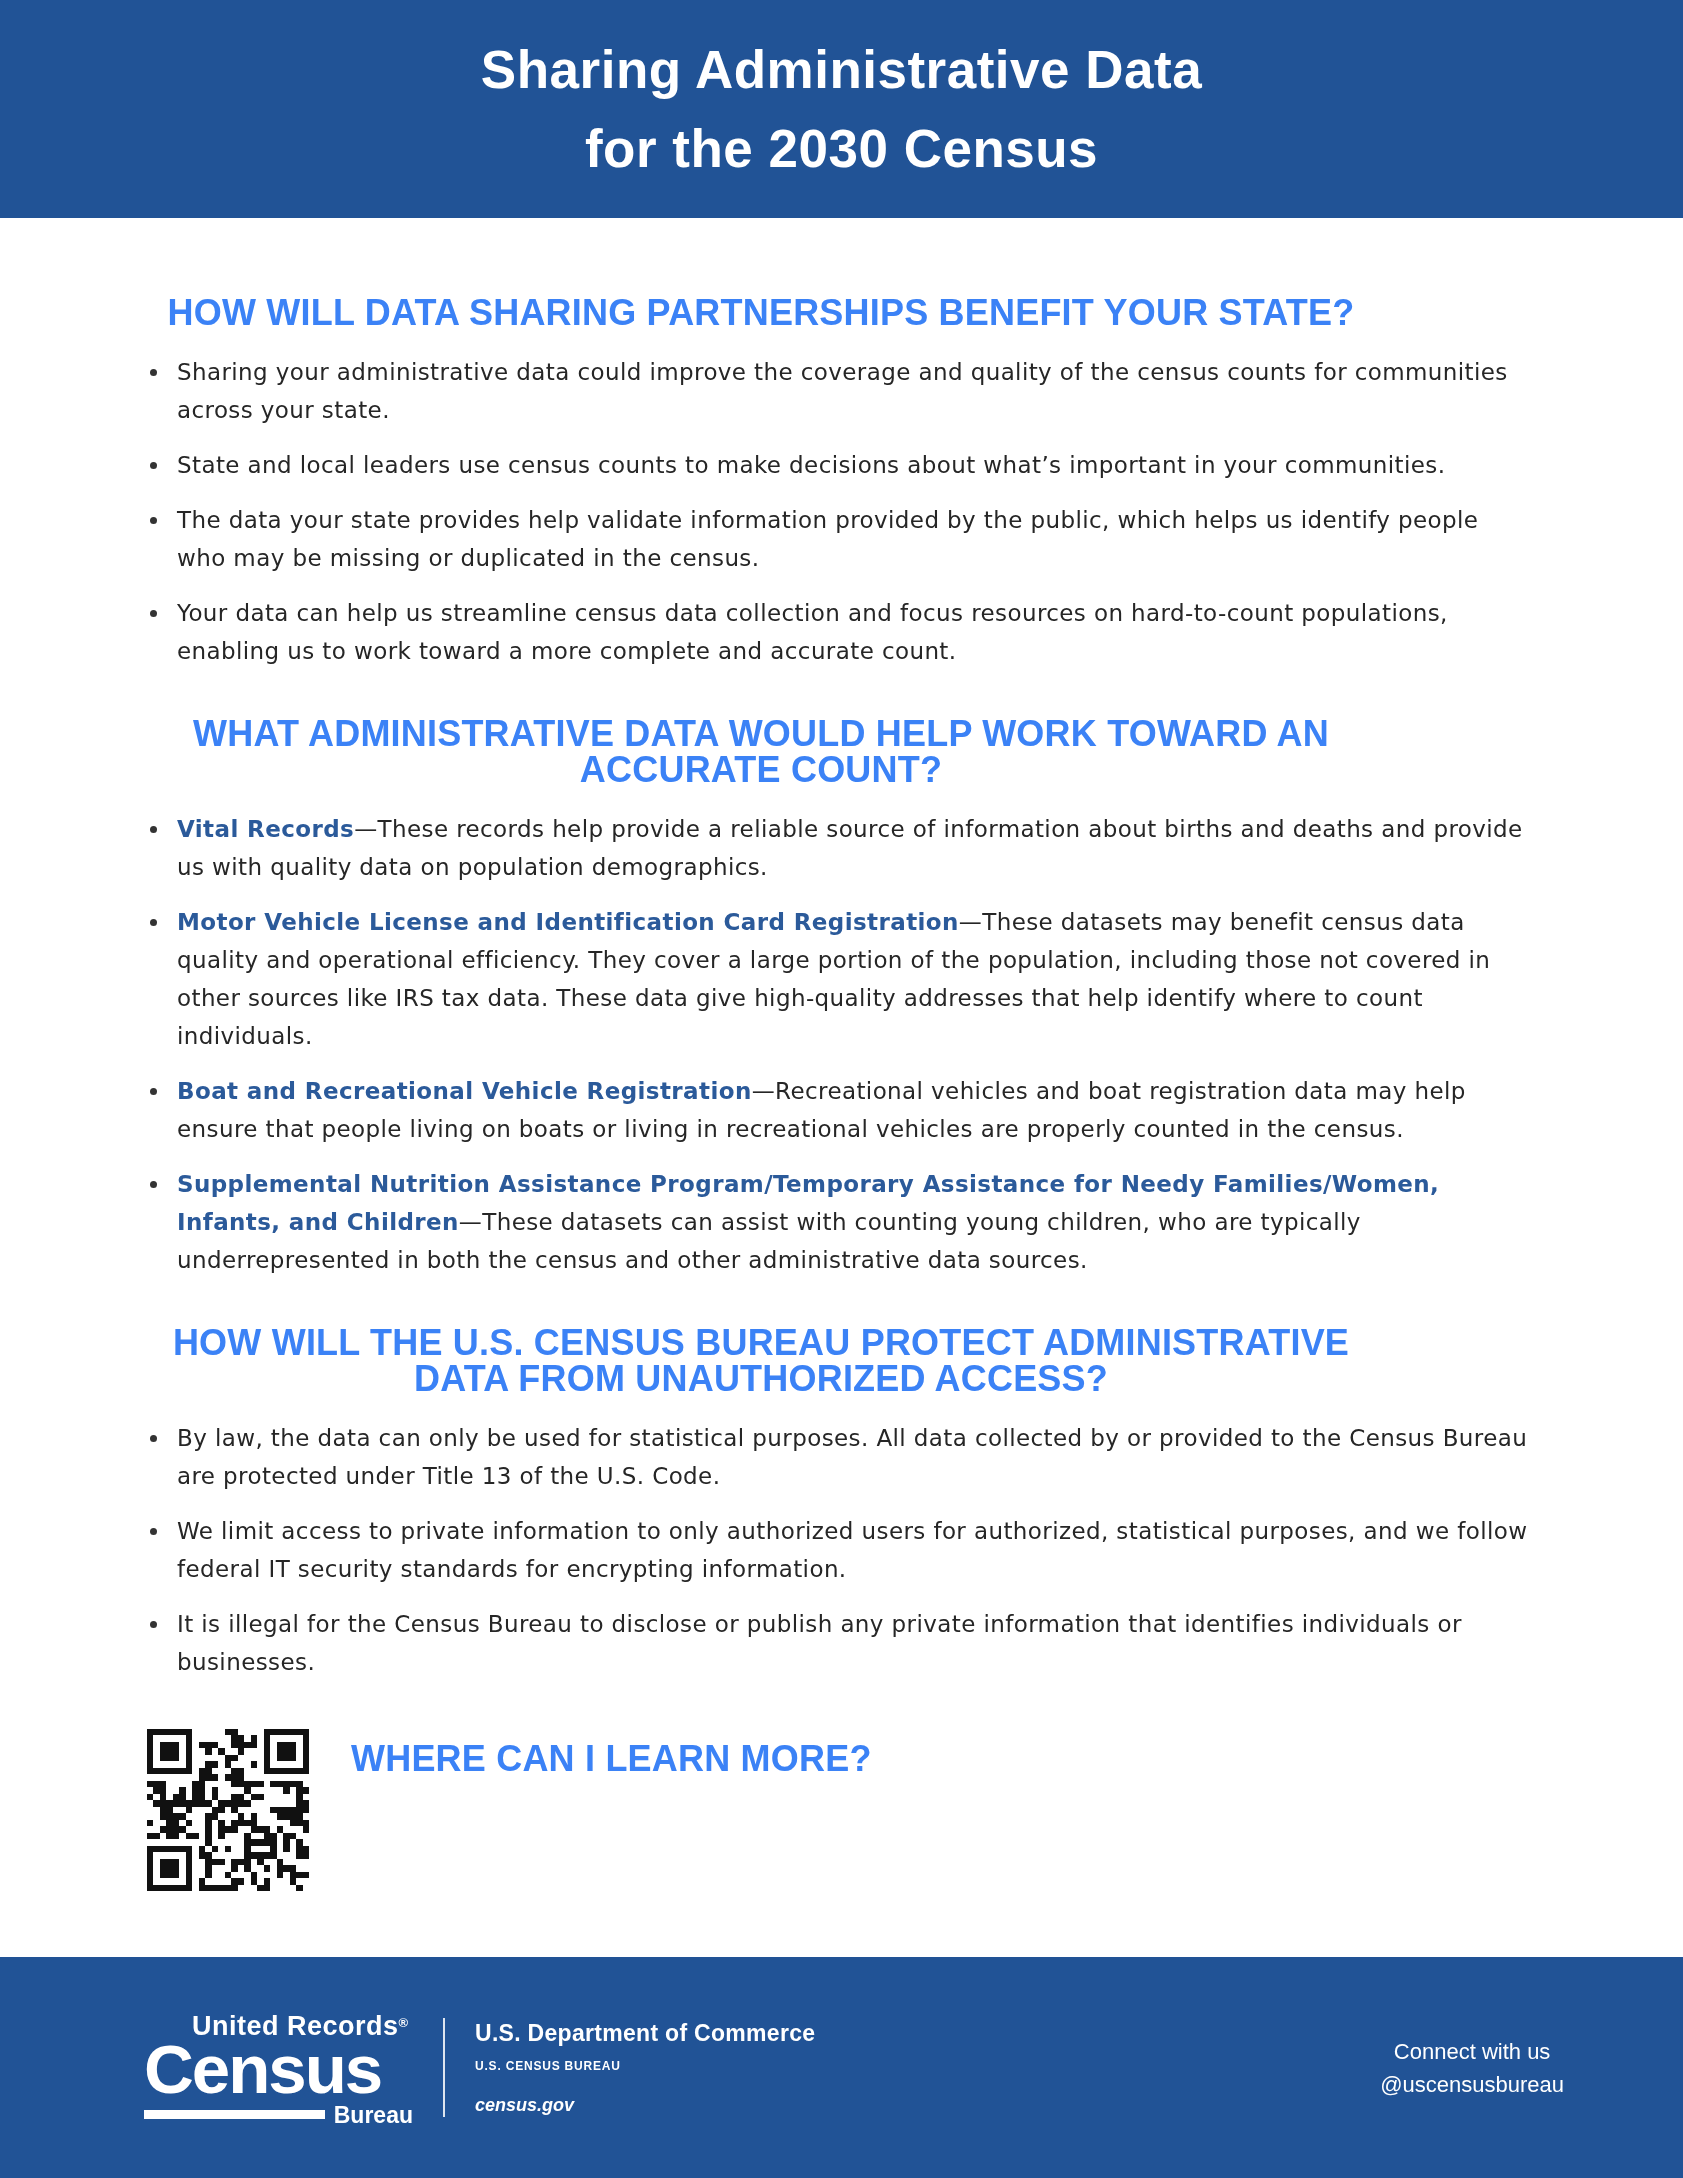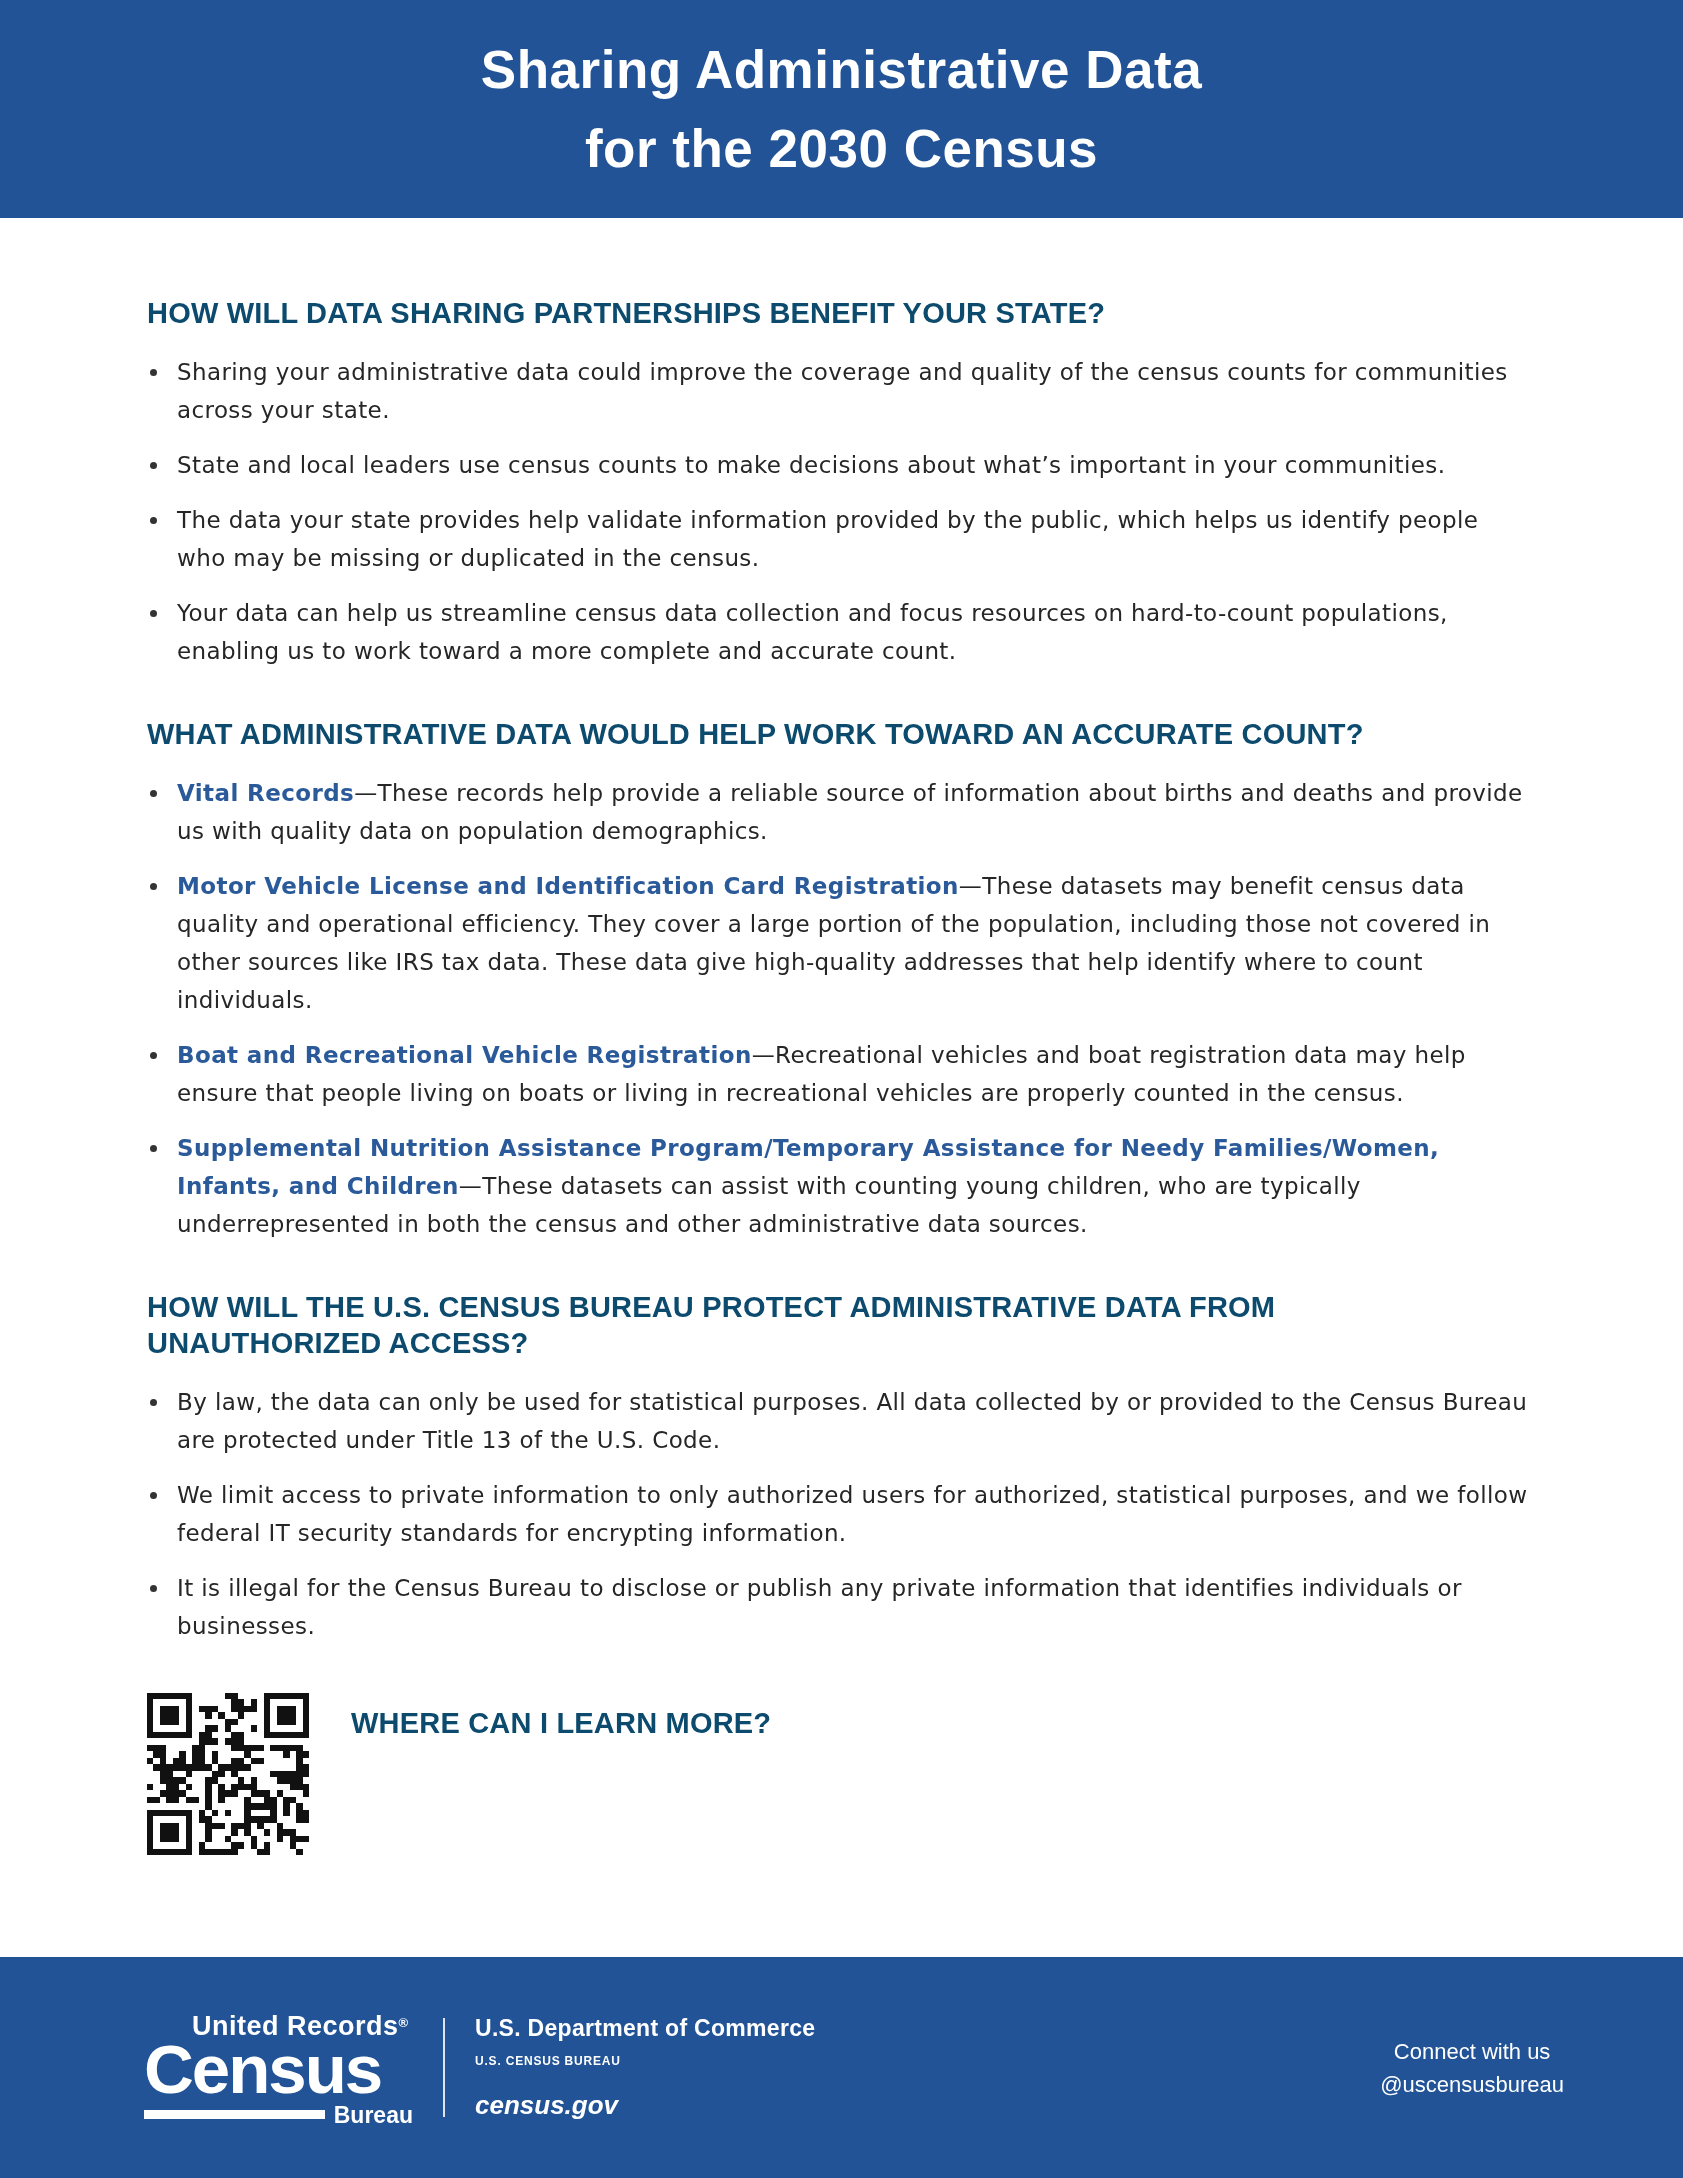--- a/index.html
+++ b/index.html
@@ -19,23 +19,23 @@
     display:flex; flex-direction:column; justify-content:center; align-items:center;
     gap:16px;
   }
   .banner .title-line {
     color:#ffffff; font-weight:bold; font-size:53px; line-height:63px;
     letter-spacing:0.5px; text-align:center;
   }
   
   .content { position:absolute; top:218px; left:147px; width:1398px; }
   h2.section-heading {
-    color:#0c4a6e; font-size:29px; font-weight:bold; line-height:36px;
+    color:#3b82f6; font-size:36px; font-weight:bold; line-height:36px;
     letter-spacing:0.2px; max-width:1228px;
-    margin-top:46px; margin-bottom:22px;
+    margin-top:46px; margin-bottom:22px;text-align:center;
   }
   h2.first { margin-top:77px; }
   ul.bullets { list-style:none; }
   ul.bullets li {
     position:relative; padding-left:30px; margin-bottom:17px;
     font-family:"DejaVu Sans","Liberation Sans",sans-serif;
     font-size:23px; line-height:38px; letter-spacing:0.4px;
     color:#262626; max-width:1386px;
   }
   ul.bullets li::before {
@@ -64,21 +64,21 @@
   .census-logo { width:269px; flex:0 0 269px; }
   .logo-top { font-size:27px; font-weight:bold; letter-spacing:0.5px; padding-left:48px; line-height:26px; }
   .logo-top sup { font-size:13px; vertical-align:8px; }
   .logo-main { font-size:69px; font-weight:bold; letter-spacing:-2px; line-height:61px; }
   .logo-bar-row { display:flex; align-items:center; margin-top:4px; }
   .logo-bar { height:9px; background:#ffffff; flex:1; margin-right:9px; }
   .logo-sub { font-size:23px; font-weight:bold; line-height:22px; }
   .footer-divider { width:2px; height:99px; background:rgba(255,255,255,0.85); margin:0 30px; }
   .dept-block .dept { font-size:23px; font-weight:bold; letter-spacing:0.3px; }
   .dept-block .bureau { font-size:12px; font-weight:bold; letter-spacing:0.8px; margin-top:12px; }
-  .dept-block .site { font-size:26px; font-weight:bold; font-style:italic; margin-top:22px; }
+  .dept-block .site { font-size:18px; font-weight:bold; font-style:italic; margin-top:22px; }
   .footer-spacer { flex:1; }
   .connect-block { text-align:center; font-size:22px; line-height:33px; font-weight:500; }
 </style>
 </head>
 <body>
 
 <div class="page">
 
   <header class="banner">
     <div class="title-line">Sharing Administrative Data</div>

